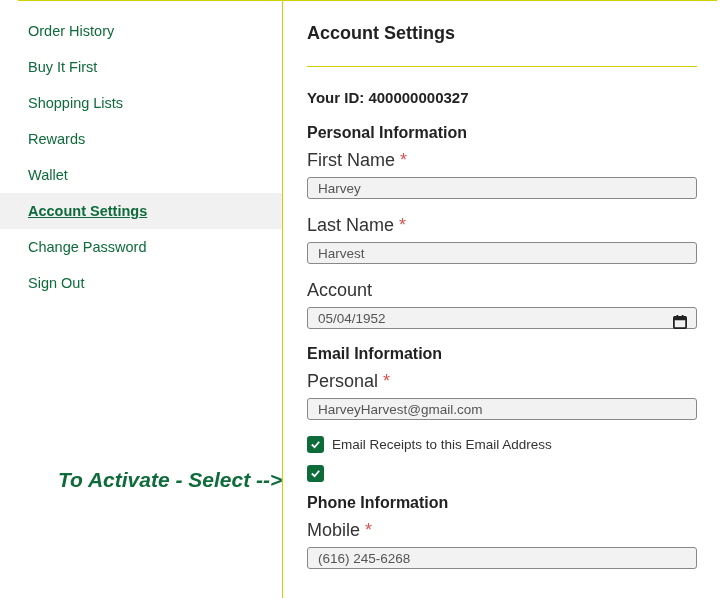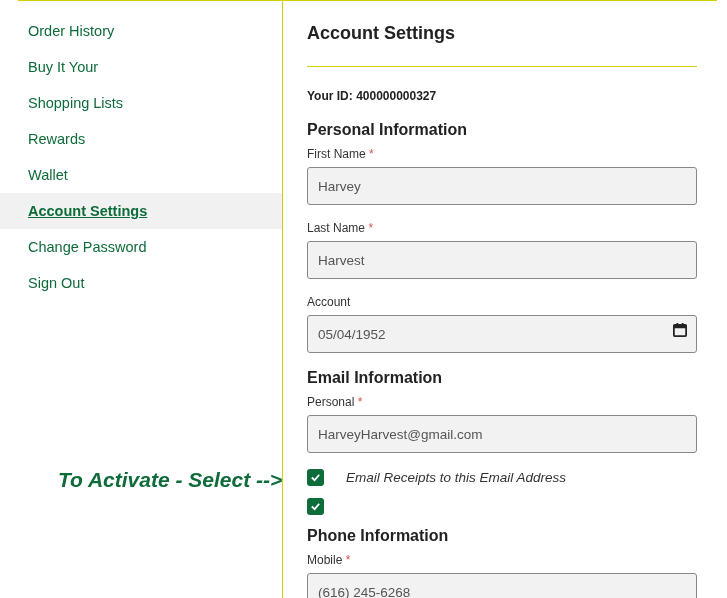--- a/index.html
+++ b/index.html
@@ -58,37 +58,37 @@
     font-size: 18px;
     color: #222;
     padding-bottom: 22px;
   }
   .title-border {
     border-bottom: 1px solid #d4d000;
     margin-bottom: 22px;
   }
   .your-id {
     font-weight: 700;
-    font-size: 12px;
+    font-size: 15px;
     margin-bottom: 18px;
   }
   .section-title {
     font-weight: 700;
     font-size: 16px;
     margin-bottom: 8px;
   }
   .field-label {
-    font-size: 12px;
+    font-size: 18px;
     margin-bottom: 6px;
     color: #333;
   }
   .req { color: #d9534f; }
   .text-input {
     width: 100%;
-    height: 38px;
+    height: 22px;
     border: 1px solid #888;
     border-radius: 3px;
     background: #f2f2f2;
     padding: 0 10px;
     font-size: 13.5px;
     color: #555;
     margin-bottom: 16px;
     font-family: inherit;
   }
   .date-wrap { position: relative; }
@@ -96,23 +96,22 @@
     position: absolute;
     right: 10px;
     top: 8px;
     font-size: 15px;
     color: #222;
     pointer-events: none;
   }
   .check-row {
     display: flex;
     align-items: center;
-    gap: 22px;
+    gap: 8px;
     margin-bottom: 12px;
-    font-style: italic;
   }
   .check-box {
     width: 17px;
     height: 17px;
     border-radius: 3px;
     background: #0e6b3a;
     display: flex;
     align-items: center;
     justify-content: center;
   }
@@ -123,21 +122,21 @@
   }
 </style>
 </head>
 <body>
 
 <div class="top-border"></div>
 <div class="wrap">
 
   <div class="sidebar">
     <div class="nav-item">Order History</div>
-    <div class="nav-item">Buy It Your</div>
+    <div class="nav-item">Buy It First</div>
     <div class="nav-item">Shopping Lists</div>
     <div class="nav-item">Rewards</div>
     <div class="nav-item">Wallet</div>
     <div class="nav-item active">Account Settings</div>
     <div class="nav-item">Change Password</div>
     <div class="nav-item">Sign Out</div>
   </div>
 
   <div class="main">
     <div class="page-title">Account Settings</div>

